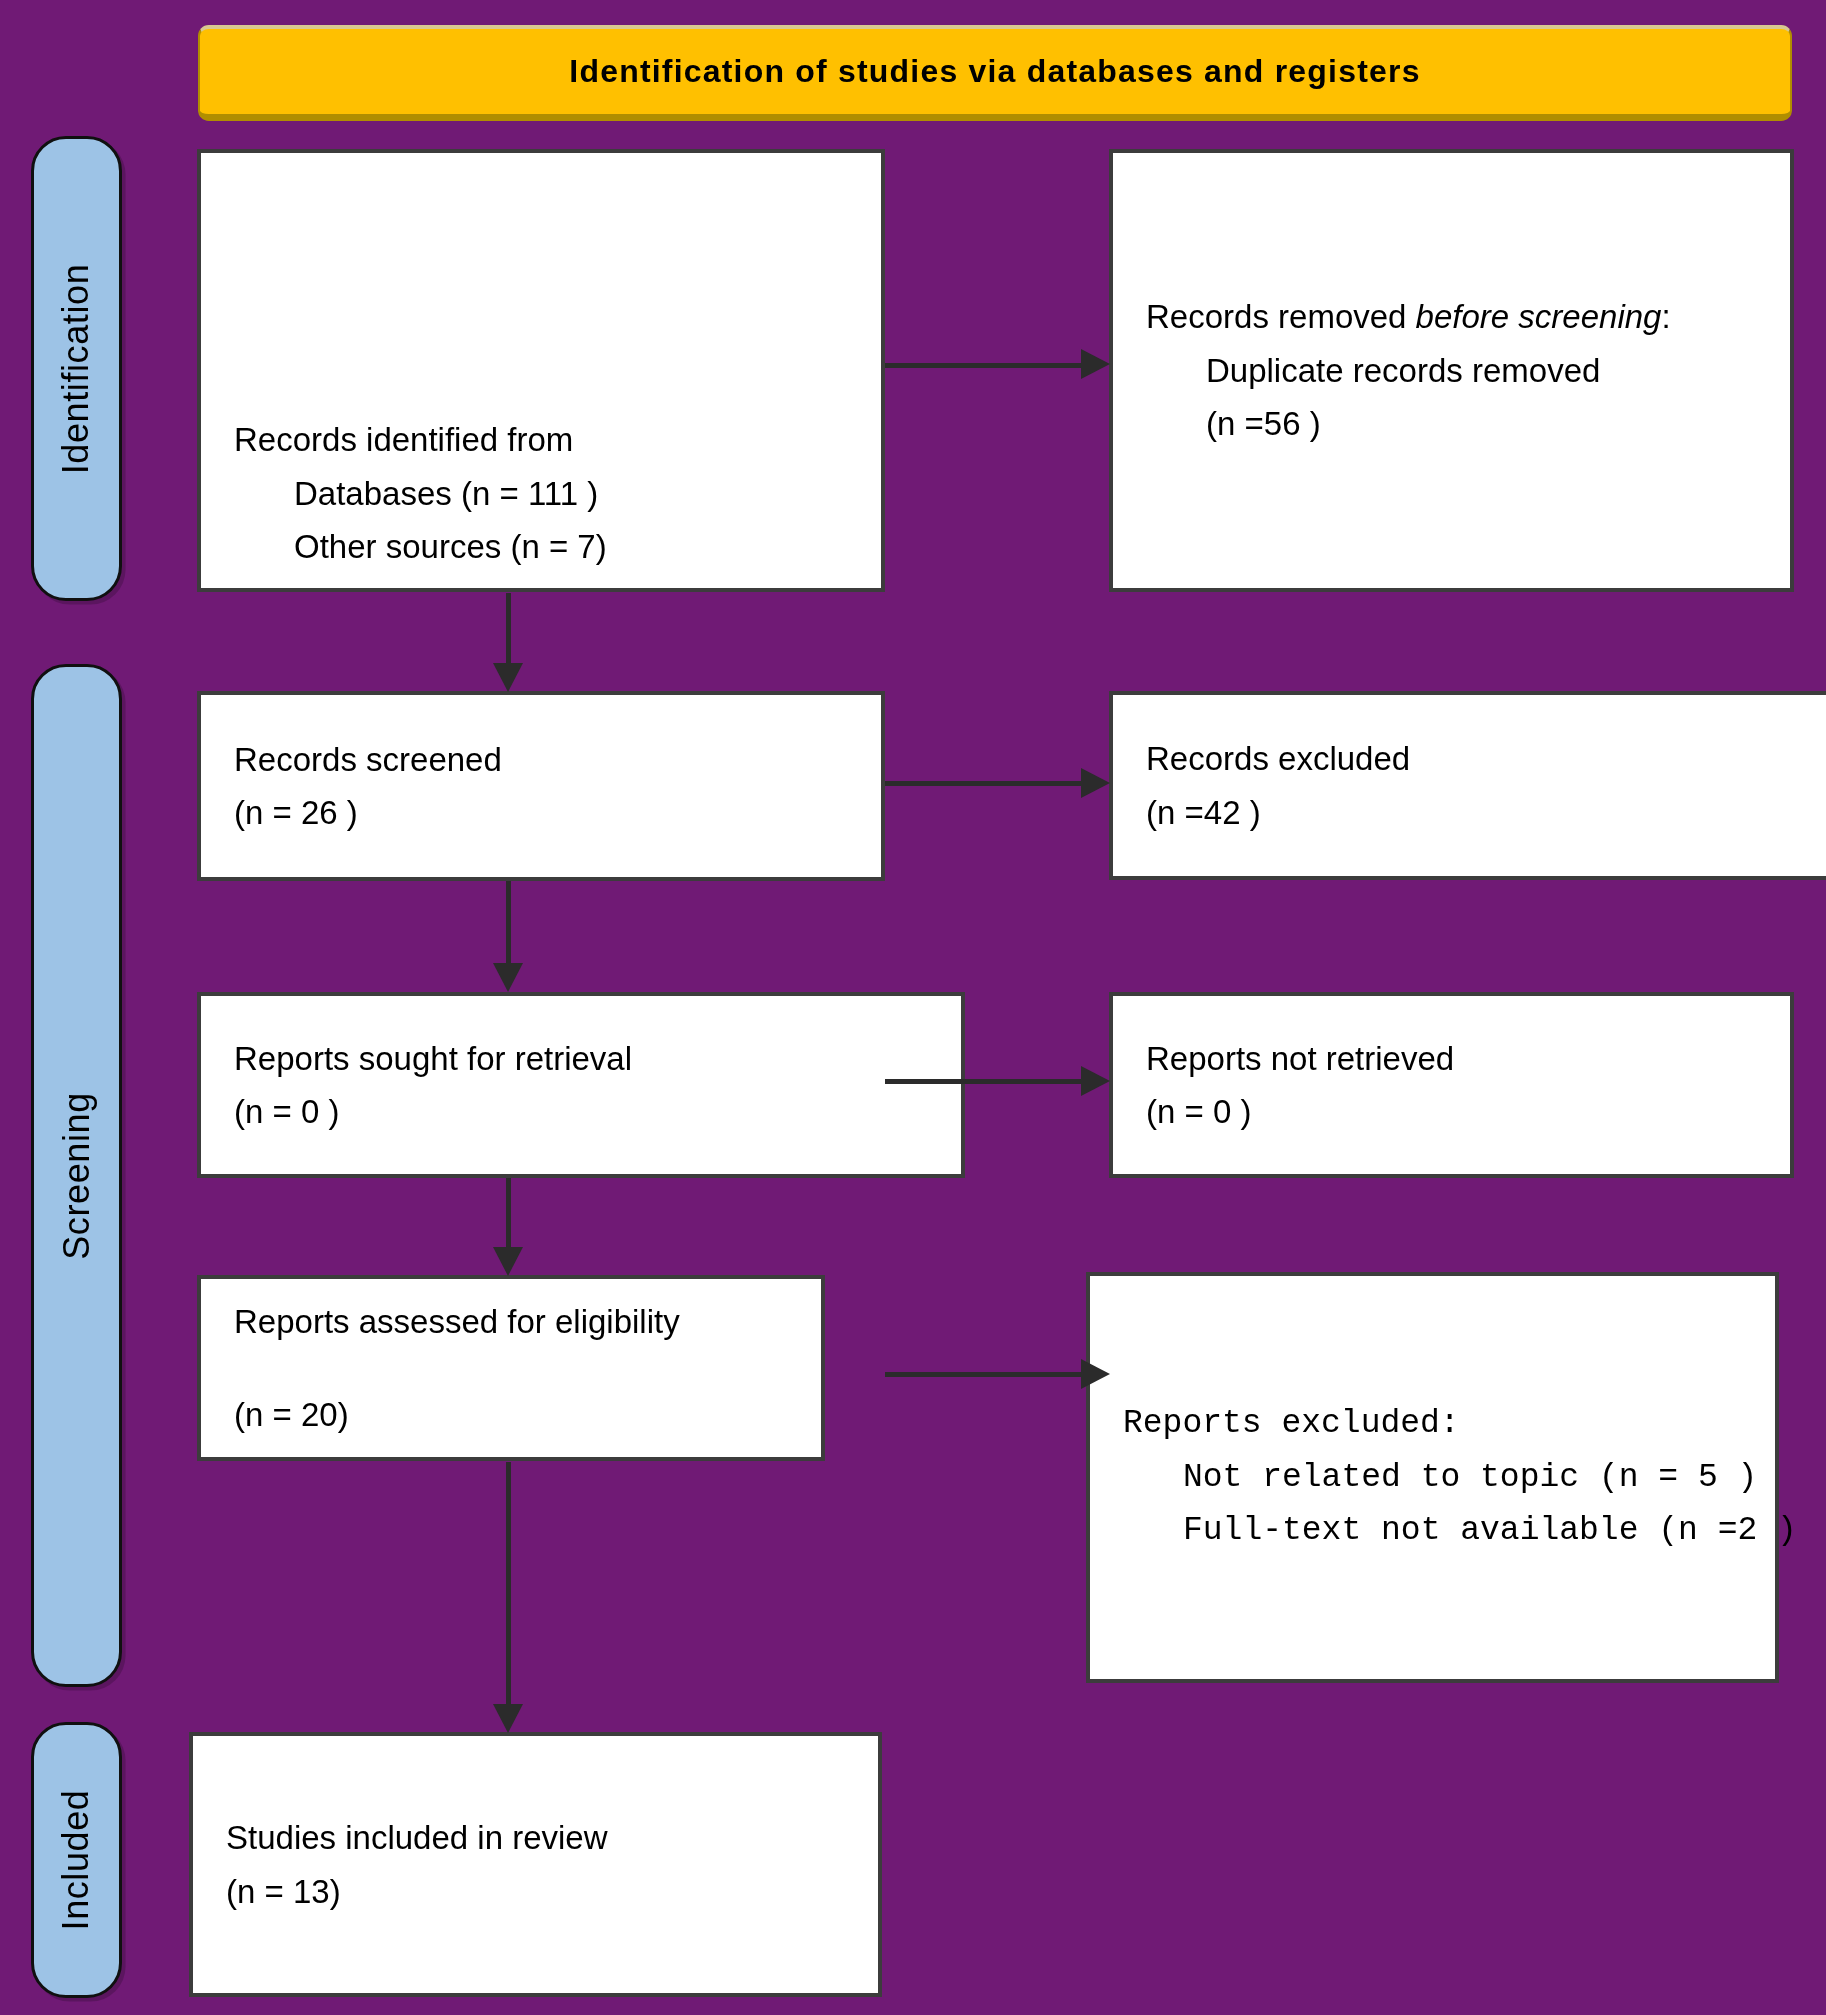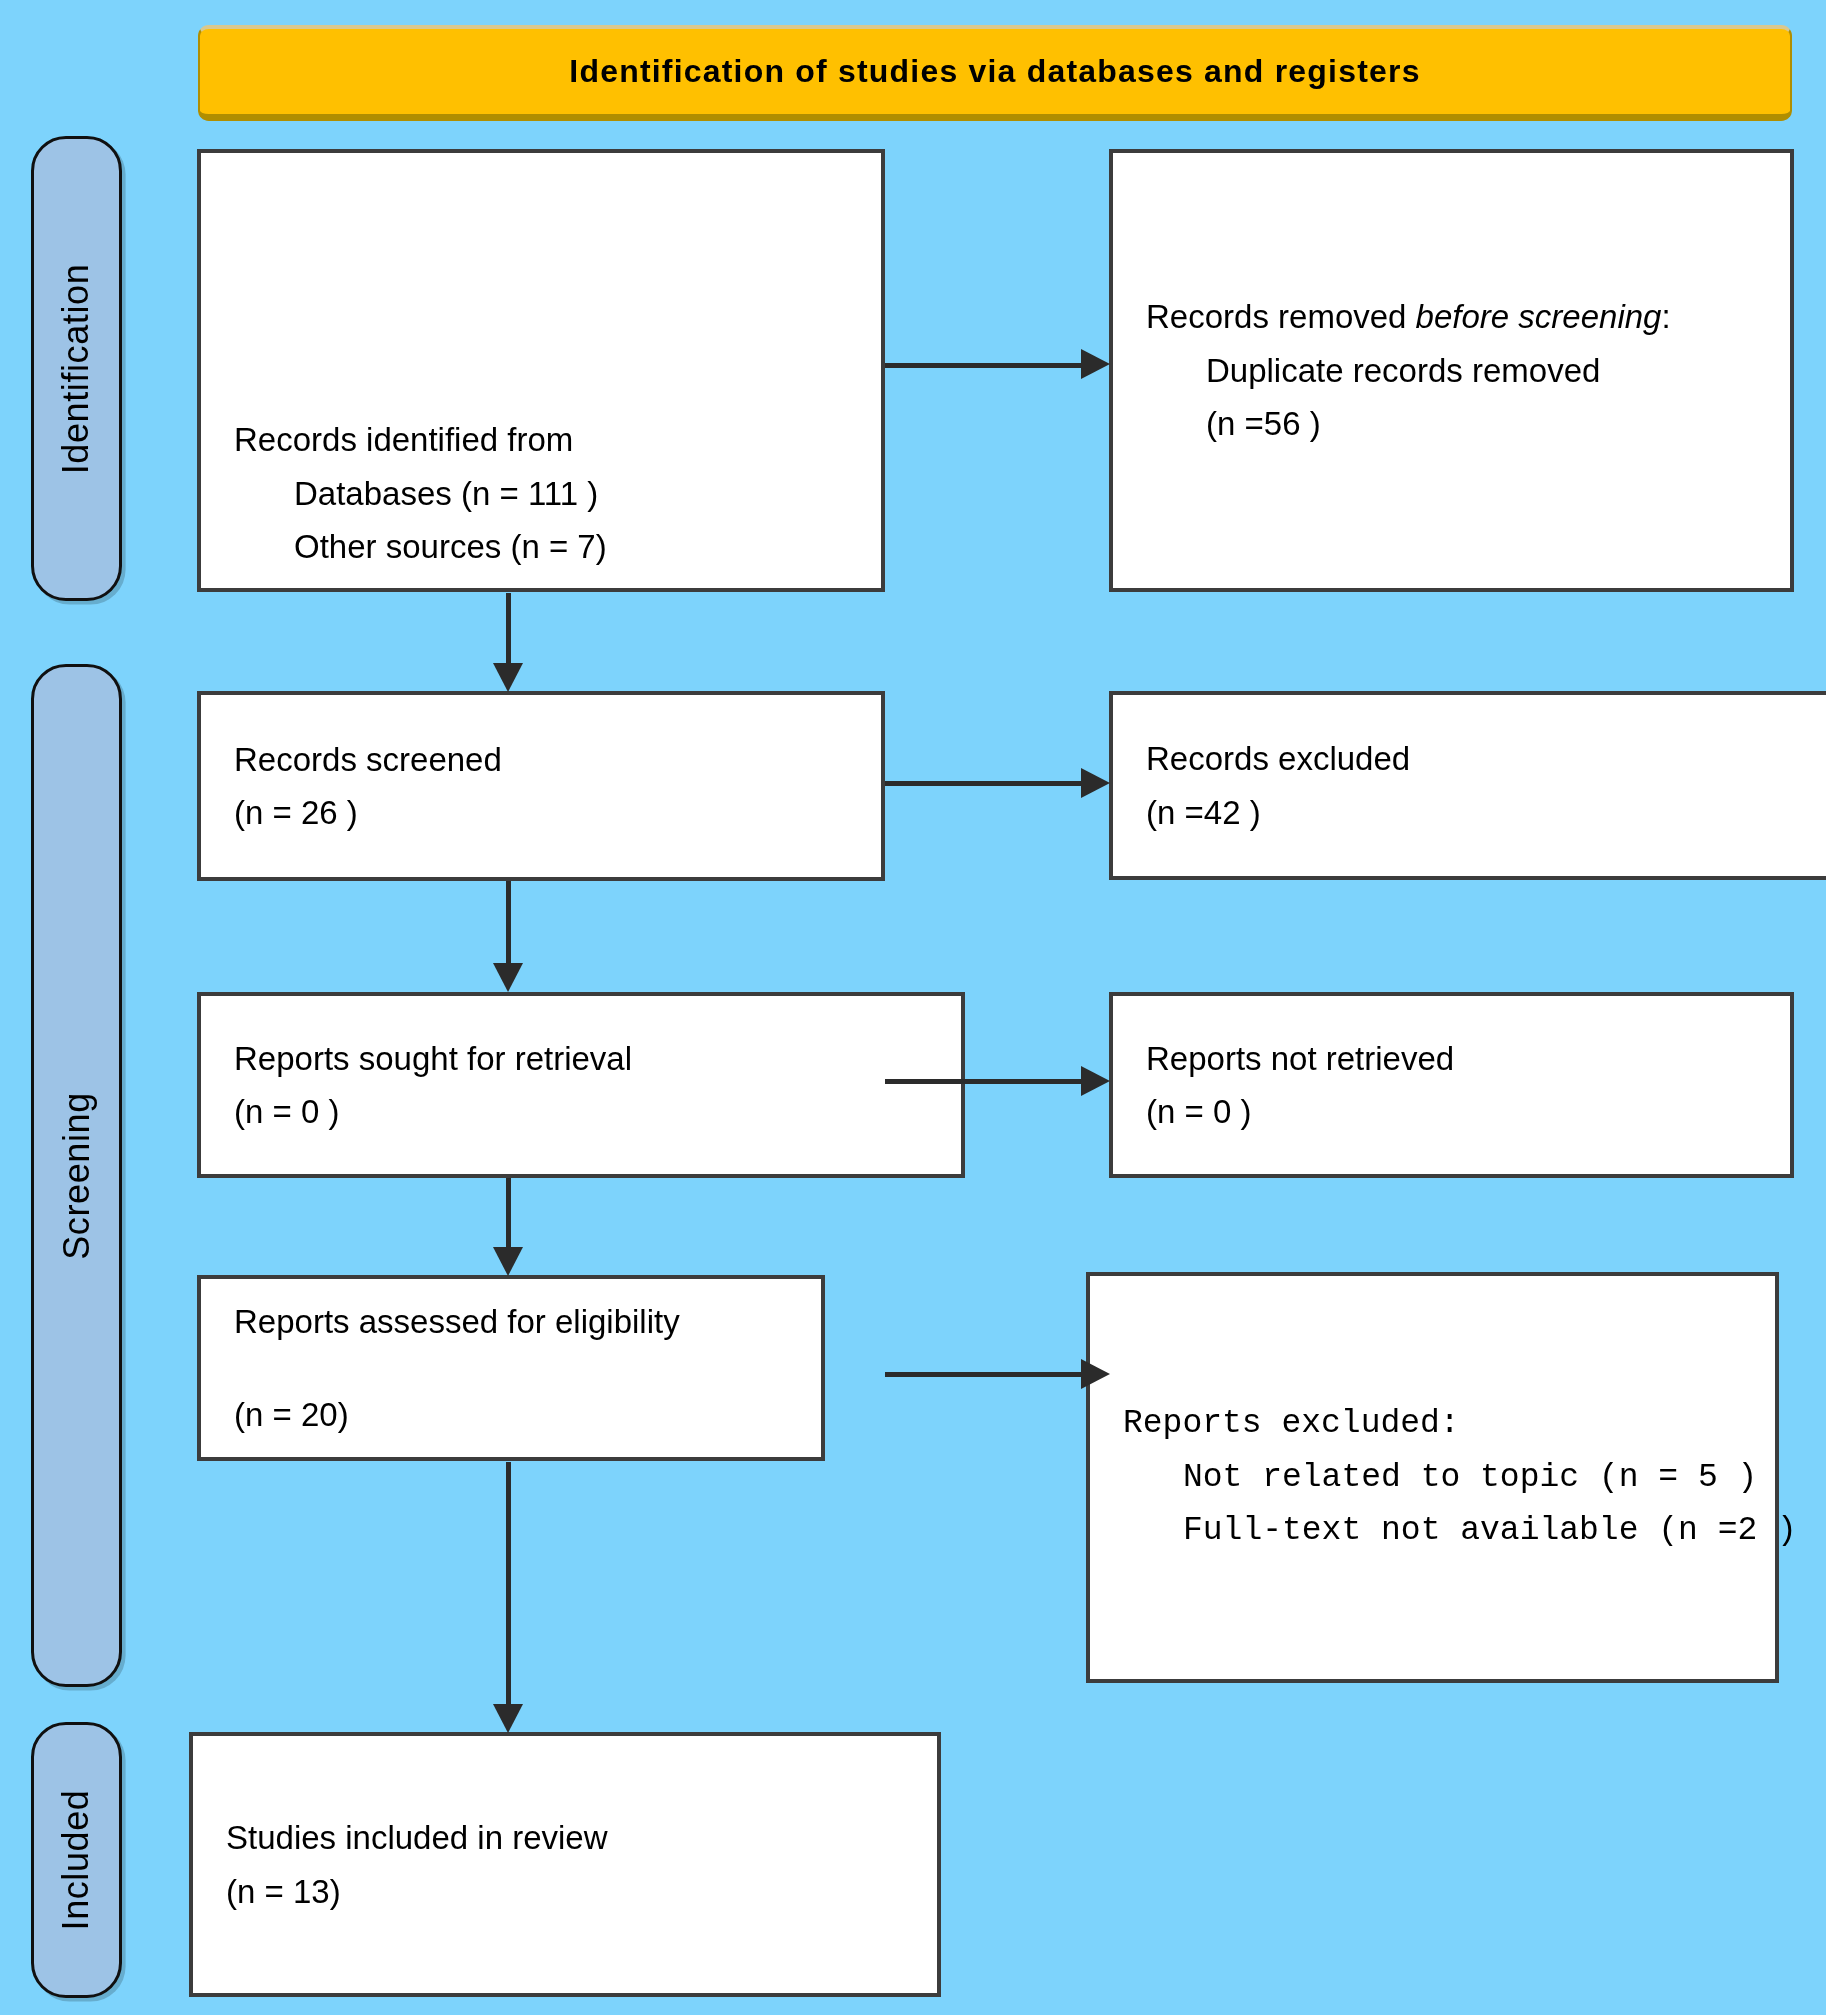--- a/index.html
+++ b/index.html
@@ -8,21 +8,21 @@
     --banner-highlight:#D8C890;
     --stage-fill:#9DC3E6;
     --box-border:#3C3C3C;
     --arrow:#2B2B2B;
     --text:#000000;
   }
   html,body{margin:0;padding:0;background:#ffffff;}
   .canvas{
     position:relative;
     width:1826px;height:2015px;
-    background:#7dd3fc;
+    background:#701a75;
     font-family:"Liberation Sans",sans-serif;
     color:var(--text);
   }
   .banner{
     position:absolute;left:198px;top:25px;width:1594px;height:96px;
     box-sizing:border-box;
     background:var(--banner-bg);
     border-top:4.8px solid var(--banner-highlight);
     border-bottom:7.2px solid var(--banner-shadow);
     border-left:2.4px solid var(--banner-shadow);
@@ -126,21 +126,21 @@
       <div class="line indent-0"><span>Reports assessed for eligibility</span></div>
       <div class="line indent-0"><span>(n = 20)</span></div>
     </div>
 
   <div class="node" style="left:1086px;top:1272px;width:693px;height:411px;font-family:Liberation Mono, monospace;">
       <div class="line indent-0"><span>Reports excluded:</span></div>
       <div class="line indent-1"><span>Not related to topic (n = 5 )</span></div>
       <div class="line indent-1"><span>Full-text not available (n =2 )</span></div>
     </div>
 
-  <div class="node" style="left:189px;top:1732px;width:752px;height:265px;">
+  <div class="node" style="left:189px;top:1732px;width:693px;height:265px;">
       <div class="line indent-0"><span>Studies included in review</span></div>
       <div class="line indent-0"><span>(n = 13)</span></div>
     </div>
 
   <div>
     <div class="hline" style="left:885px;top:363px;width:197px;"></div>
     <div class="head-right" style="left:1081px;top:349px;"></div>
   </div>
   <div>
     <div class="hline" style="left:885px;top:781px;width:197px;"></div>

